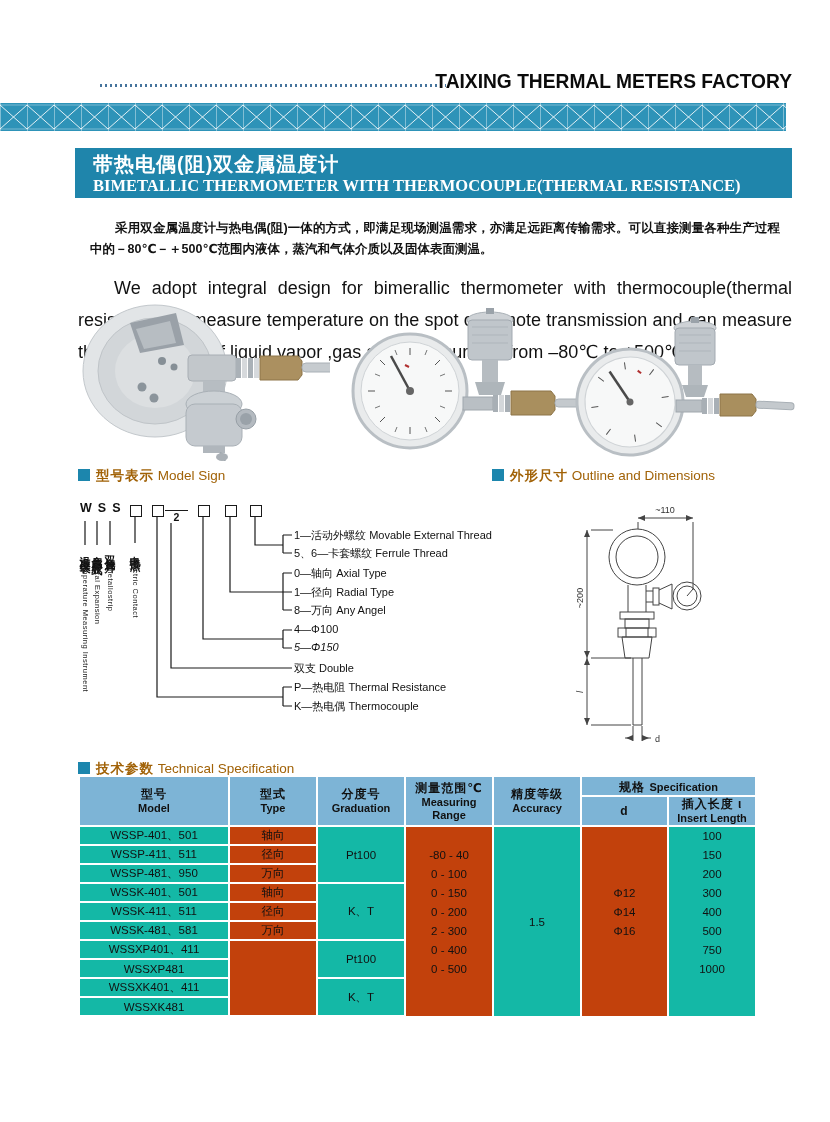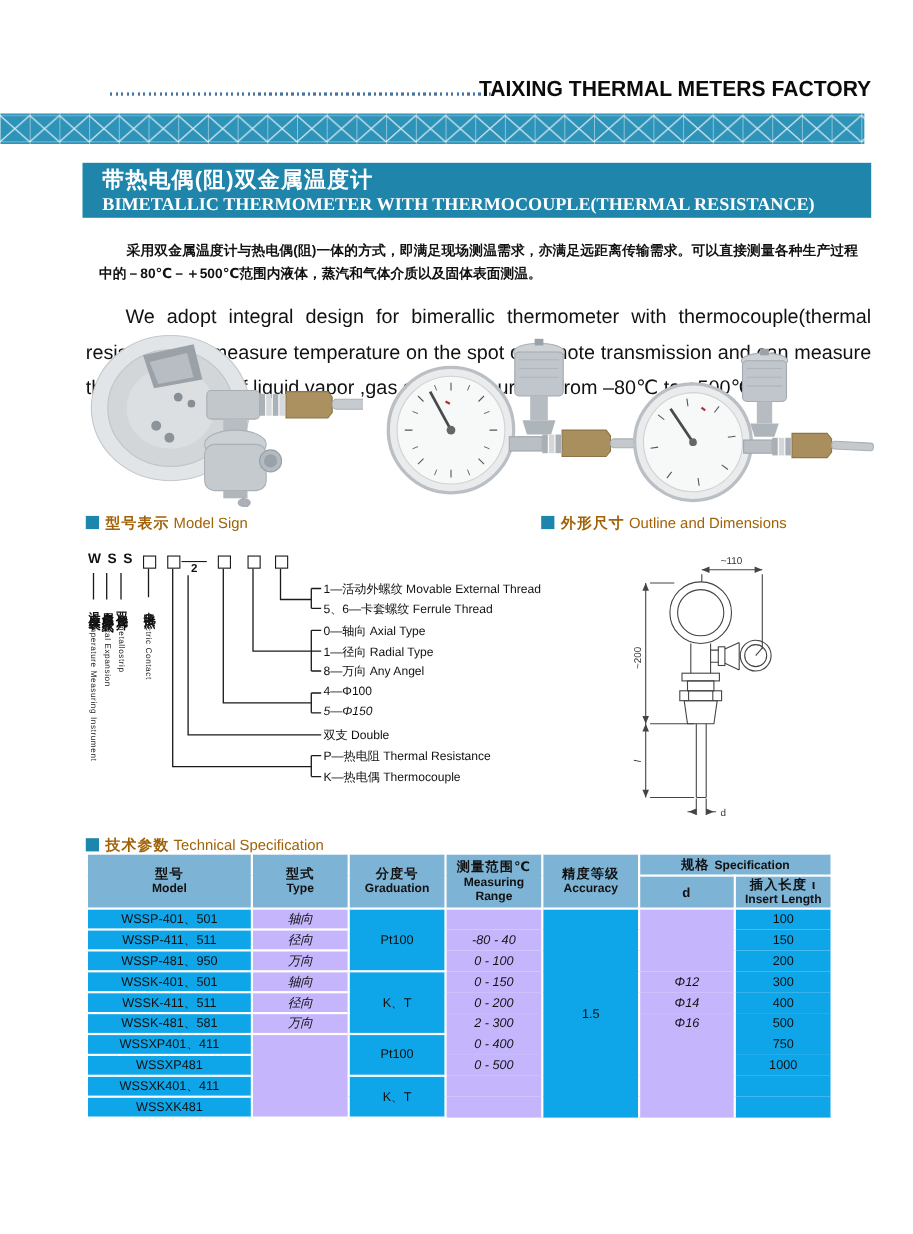--- a/index.html
+++ b/index.html
@@ -51,22 +51,22 @@
 
   
   .photo{position:absolute;}
 
   
   #spec-table{left:78px;top:775px;width:677px;border-collapse:collapse;table-layout:fixed;}
   #spec-table td,#spec-table th{padding:0;text-align:center;vertical-align:middle;font-weight:normal;}
   #spec-table th{background:#7db4d6;border:2px solid #fff;}
   #spec-table th .cn{display:block;font-size:12px;font-weight:600;letter-spacing:1px;line-height:15px;}
   #spec-table th .en{display:block;font-size:11px;font-weight:600;line-height:13px;}
-  td.gray{background:#0ea5e9;}
-  td.blue{background:#c4b5fd;font-style:italic;}
+  td.gray{background:#14b8a6;}
+  td.blue{background:#c2410c;}
   td.bordered{border:2px solid #fff;}
   td.nolines{border-left:2px solid #fff;border-right:2px solid #fff;border-top:none;border-bottom:none;}
   #spec-table td{font-size:11.5px;color:#111;}
   #spec-table tr{height:19px;}
   tr.hr1{height:25px;} tr.hr2{height:35px;}
 </style>
 </head>
 <body>
 
 <div id="page">

